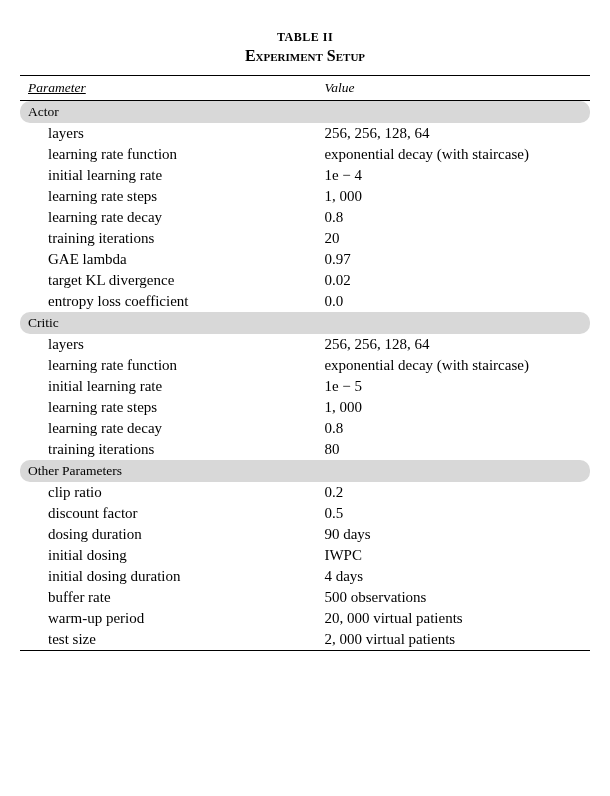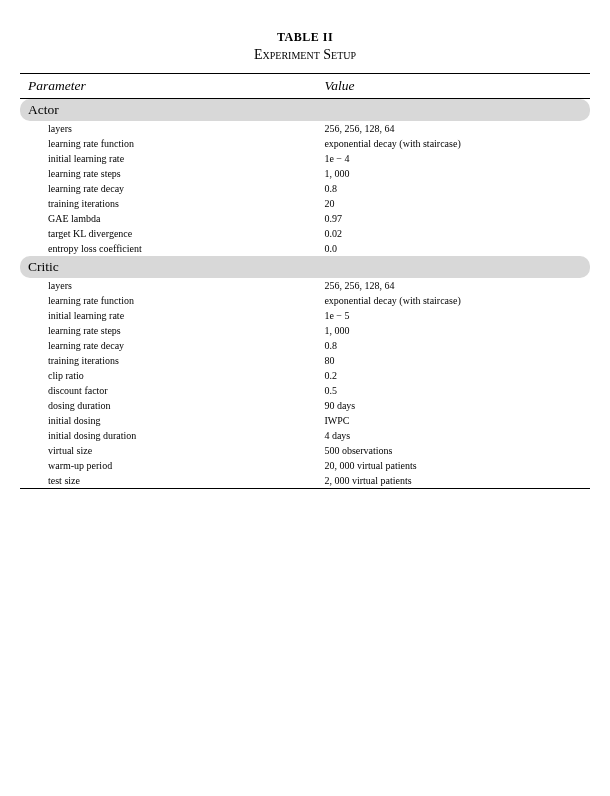--- a/index.html
+++ b/index.html
@@ -25,22 +25,23 @@
       text-align: center;
       font-weight: bold;
       font-size: 12px;
       letter-spacing: 0.5px;
       margin-bottom: 2px;
     }
 
     .table-subtitle {
       text-align: right;
       font-variant: small-caps;
-      font-size: 14px;
+      font-size: 16px;
       margin-bottom: 10px;
+      font-weight: bold;
     }
 
     table {
       width: 100%;
       border-collapse: collapse;
       border-top: 1.5px solid #000;
       border-bottom: 1.5px solid #000;
     }
 
     .header-row th {
@@ -54,34 +55,35 @@
     .section-header td {
       background-color: #d8d8d8;
       padding: 3px 8px;
       font-weight: normal;
       font-size: 13.5px;
       border-radius: 10px;
     }
 
     .data-row td {
       padding: 2px 8px 2px 20px;
-      font-size: 10px;
+      font-size: 15px;
       vertical-align: top;
     }
 
     .data-row td:first-child {
       padding-left: 28px;
     }
 
     .data-row td:last-child {
       padding-left: 8px;
     }
 
     .col-param {
       width: 52%;
+      text-decoration: underline;
     }
 
     .col-value {
       width: 48%;
     }
   </style>
 </head>
 <body>
 
 <div class="table-title">TABLE II</div>
@@ -154,20 +156,23 @@
         <td>1, 000</td>
       </tr>
       <tr class="data-row">
         <td>learning rate decay</td>
         <td>0.8</td>
       </tr>
       <tr class="data-row">
         <td>training iterations</td>
         <td>80</td>
       </tr>
+      <tr class="section-header">
+        <td colspan="2">Other Parameters</td>
+      </tr>
       <tr class="data-row">
         <td>clip ratio</td>
         <td>0.2</td>
       </tr>
       <tr class="data-row">
         <td>discount factor</td>
         <td>0.5</td>
       </tr>
       <tr class="data-row">
         <td>dosing duration</td>
@@ -175,21 +180,21 @@
       </tr>
       <tr class="data-row">
         <td>initial dosing</td>
         <td>IWPC</td>
       </tr>
       <tr class="data-row">
         <td>initial dosing duration</td>
         <td>4 days</td>
       </tr>
       <tr class="data-row">
-        <td>virtual size</td>
+        <td>buffer rate</td>
         <td>500 observations</td>
       </tr>
       <tr class="data-row">
         <td>warm-up period</td>
         <td>20, 000 virtual patients</td>
       </tr>
       <tr class="data-row">
         <td>test size</td>
         <td>2, 000 virtual patients</td>
       </tr>

